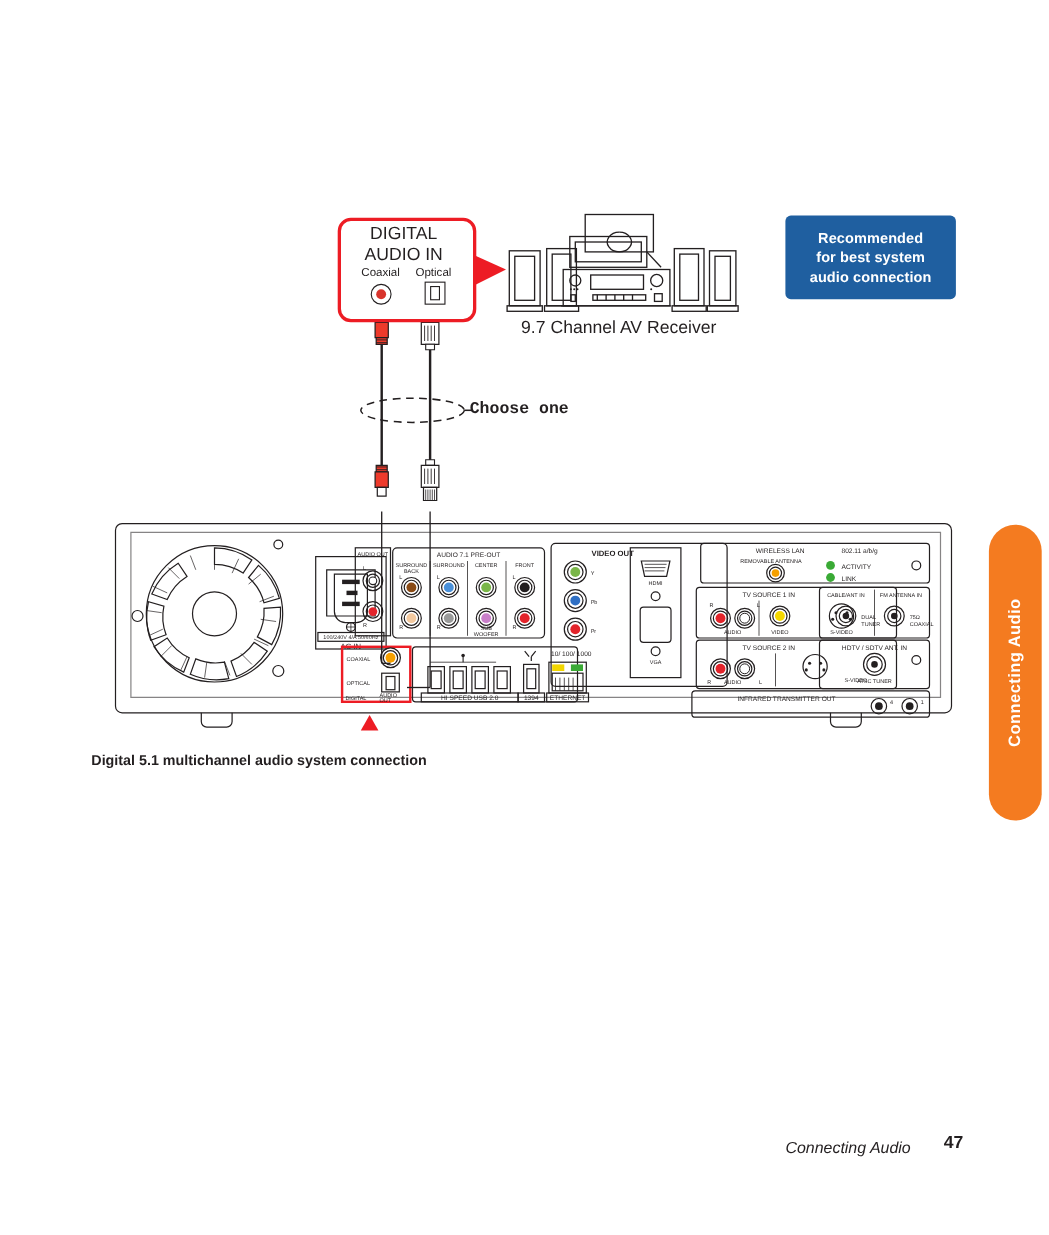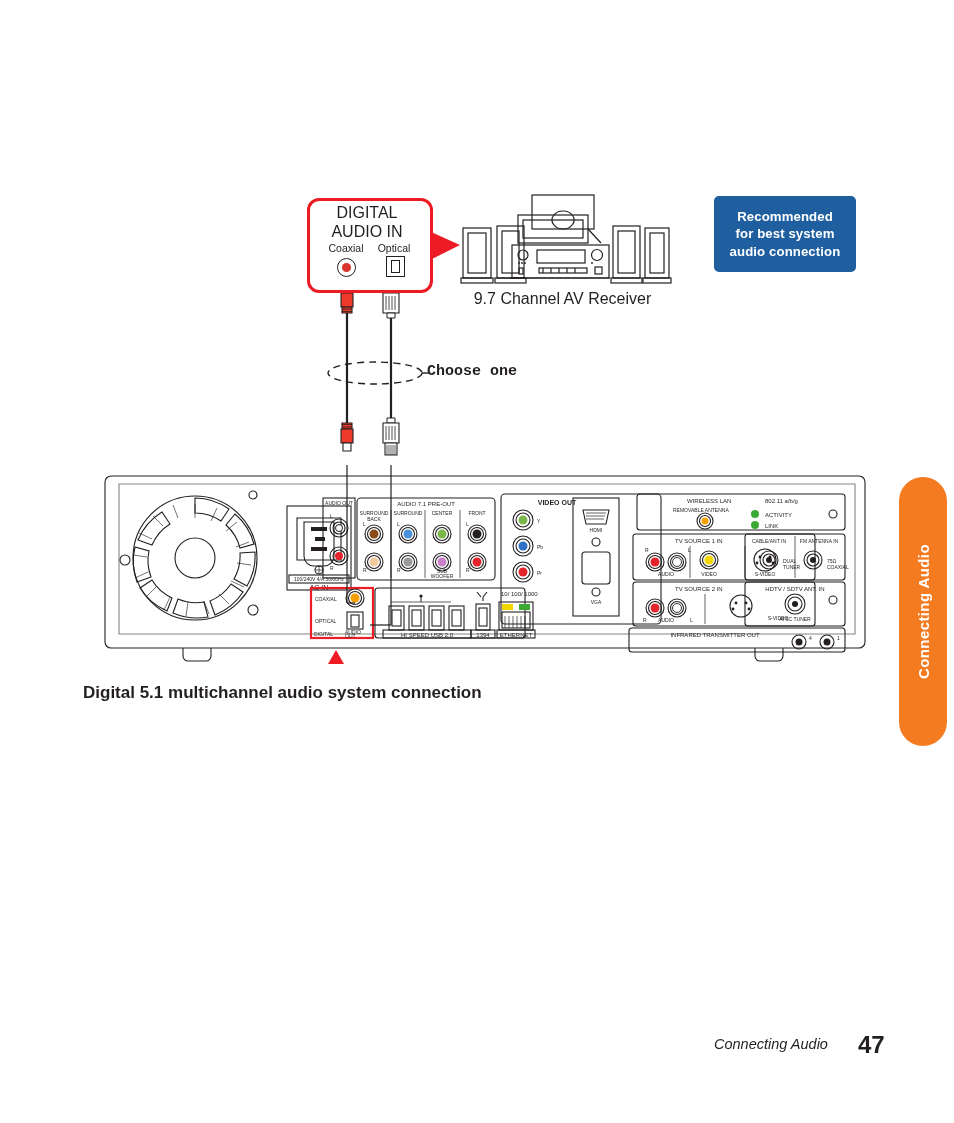--- a/index.html
+++ b/index.html
@@ -5,21 +5,21 @@
   html,body{margin:0;padding:0;}
   body{
     width:954px;height:1123px;background:#ffffff;
     font-family:"Liberation Sans", sans-serif;
     position:relative;overflow:hidden;
   }
   .page{position:absolute;inset:0;}
 
   
   #recommended-badge{
-    position:absolute;left:714px;top:196px;width:142px;height:76px;
+    position:absolute;left:714px;top:196px;width:155px;height:76px;
     background:#1f5fa0;border-radius:5px;
     display:flex;flex-direction:column;align-items:center;justify-content:center;
     color:#ffffff;font-weight:bold;font-size:13.2px;line-height:17.5px;
     text-align:center;letter-spacing:.1px;
   }
 
   
   #callout-balloon{
     position:absolute;left:307px;top:198px;width:120px;height:89px;
     border:3.5px solid #ed1c24;border-radius:12px;background:#fff;z-index:6;
@@ -62,41 +62,41 @@
   #choose-one-label{
     position:absolute;left:427px;top:363px;font-size:15px;font-weight:bold;color:#231f20;font-family:Liberation Mono, monospace;
   }
   #choose-one-ellipse{position:absolute;left:325px;top:358px;width:105px;height:30px;}
 
   
   #rear-panel{position:absolute;left:105px;top:470px;width:760px;height:195px;}
 
   
   #figure-caption{
-    position:absolute;left:83px;top:683px;font-size:17px;font-weight:bold;color:#231f20;
+    position:absolute;left:83px;top:683px;font-size:13px;font-weight:bold;color:#231f20;
   }
 
   
   #side-tab{
     position:absolute;left:899px;top:477px;width:48px;height:269px;
     background:#f47b20;border-radius:24px;
   }
   #side-tab-label{
     position:absolute;left:899px;top:477px;width:48px;height:269px;
     display:flex;align-items:center;justify-content:center;
     color:#fff;font-weight:bold;font-size:15px;letter-spacing:.4px;
     writing-mode:vertical-rl;transform:rotate(180deg);
   }
 
   
   #footer-chapter{
     position:absolute;left:714px;top:1036px;font-size:14.5px;font-style:italic;color:#231f20;
   }
   #footer-page-number{
-    position:absolute;left:858px;top:1031px;font-size:24px;font-weight:bold;color:#231f20;text-align:center;
+    position:absolute;left:858px;top:1031px;font-size:16px;font-weight:bold;color:#231f20;text-align:center;
   }
   svg{display:block;overflow:visible;}
 </style>
 </head>
 <body>
 
 <div class="page">
 
   <div id="recommended-badge">
     <span>Recommended</span>

